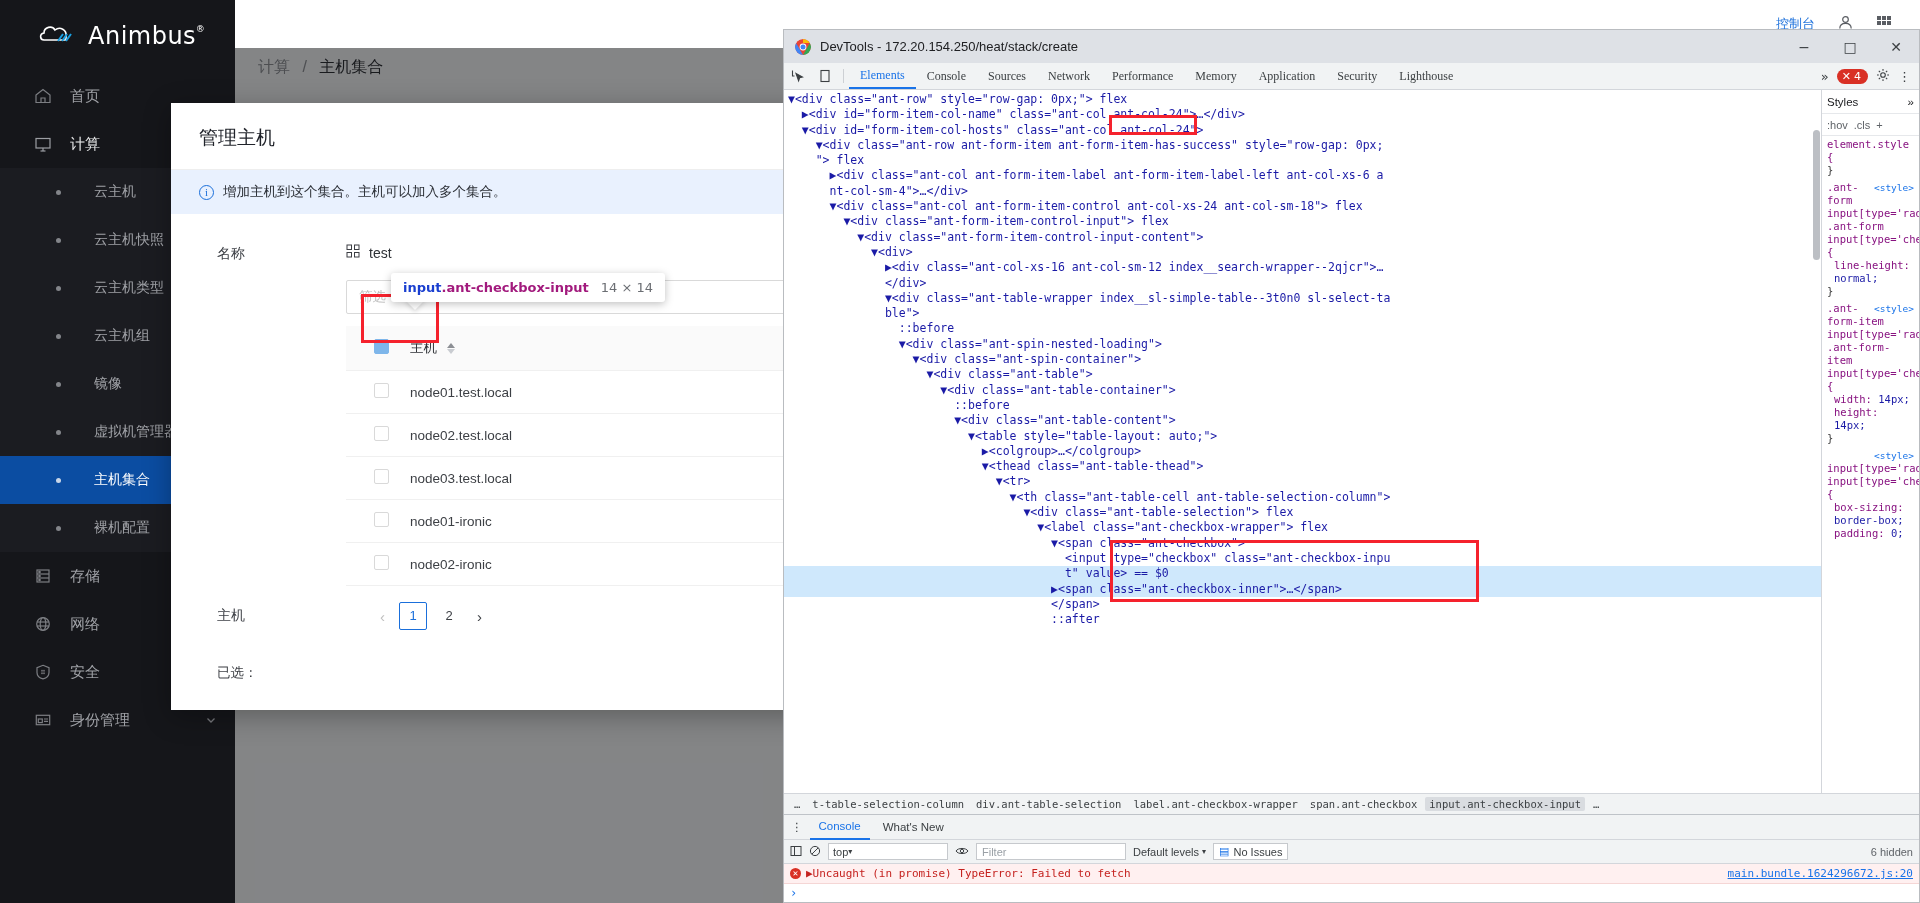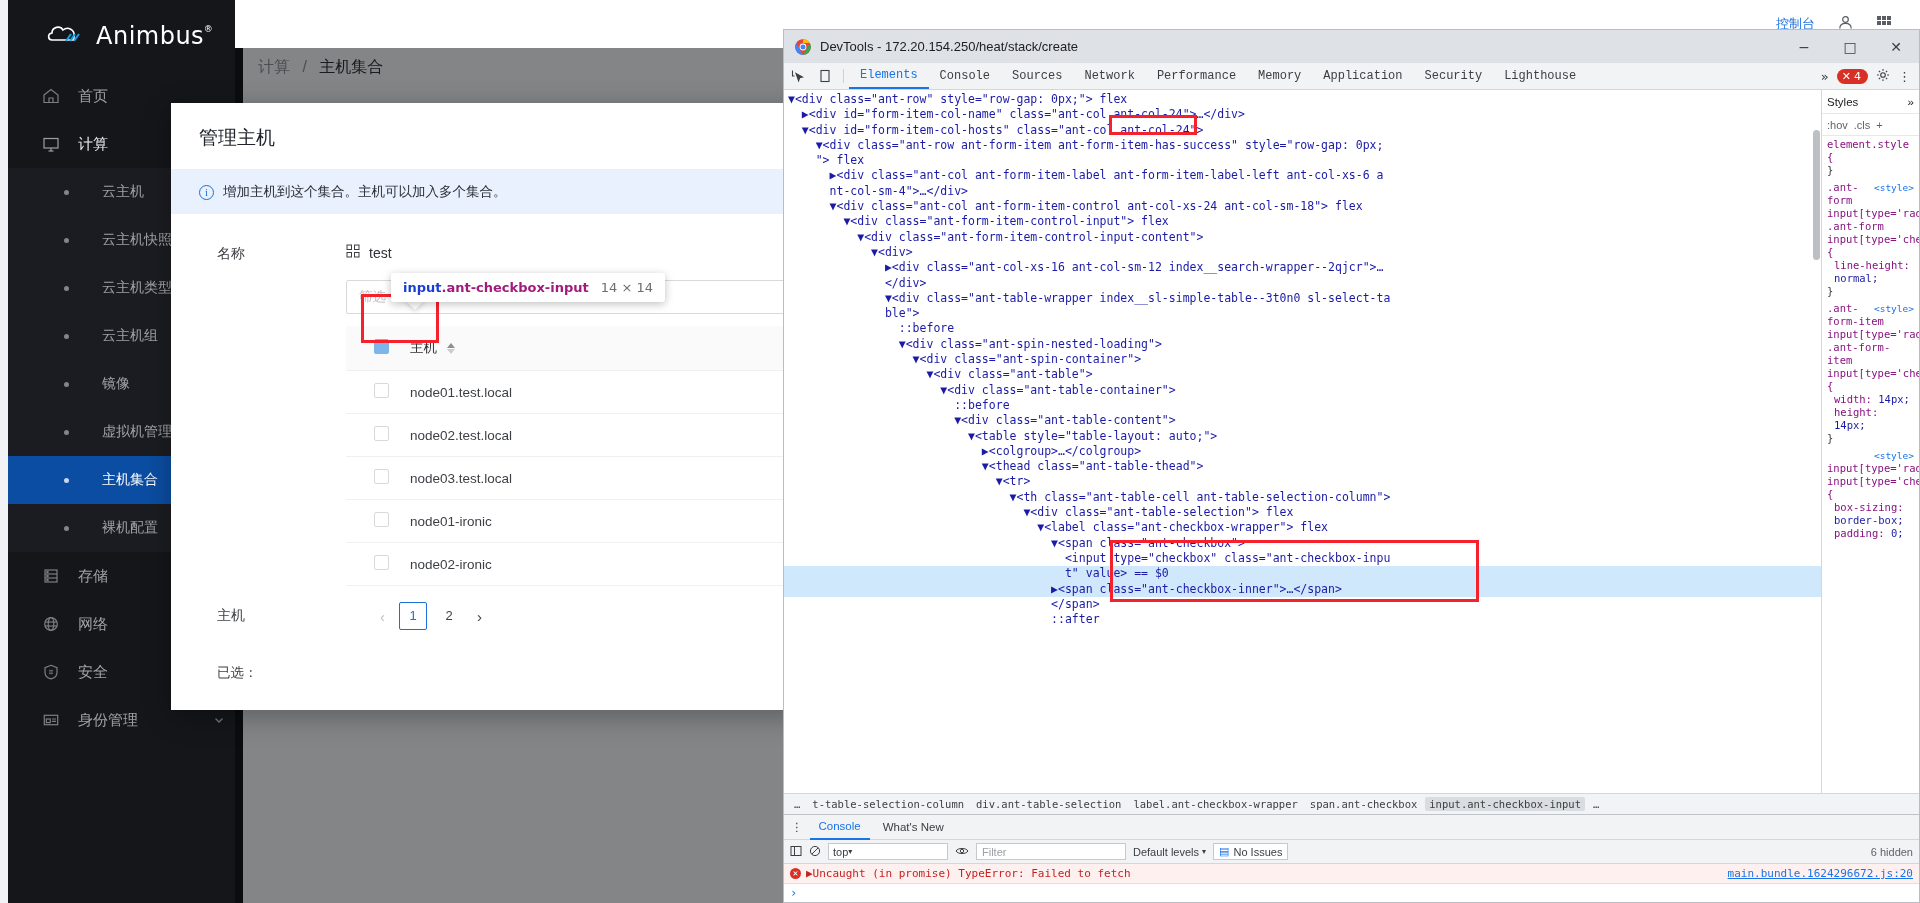--- a/index.html
+++ b/index.html
@@ -8,21 +8,21 @@
     width: 1920px; height: 903px;
     overflow: hidden;
     font-family: "Liberation Sans", sans-serif;
     background: #f0f2f5;
   }
 
   
   #app-root { position: absolute; inset: 0; background: #f0f2f5; }
 
   .sidebar {
-    position: absolute; left: 8px; top: 0; width: 235px; height: 903px;
+    position: absolute; left: 0; top: 0; width: 235px; height: 903px;
     background: #15161a; color: #9a9ca1;
   }
   .brand {
     height: 72px; display: flex; align-items: center; gap: 10px;
     padding-left: 38px;
   }
   .brand-mark { width: 40px; height: 28px; position: relative; }
   .brand-text {
     color: #ffffff; font-size: 24px; letter-spacing: .5px;
     font-family: "DejaVu Sans", sans-serif; position: relative;
@@ -184,21 +184,21 @@
   .chrome-logo { width: 16px; height: 16px; border-radius: 50%; position: relative; overflow: hidden; }
 
   .dt-tabbar {
     height: 27px; background: #f1f3f4; border-bottom: 1px solid #d3d6db;
     display: flex; align-items: stretch; flex: 0 0 27px; font-size: 12px;
   }
   .dt-tool { width: 27px; display: flex; align-items: center; justify-content: center; cursor: pointer; }
   .dt-divider { width: 1px; background: #cdd0d4; margin: 6px 5px; }
   .dt-tab {
     padding: 12px 11px; display: flex; align-items: center; color: #3c4043;
-    cursor: pointer; font-family: Liberation Mono, monospace;
+    cursor: pointer; font-family: Liberation Serif, serif;
   }
   .dt-tab.active { color: #1a73e8; border-bottom: 2px solid #1a73e8; }
   .dt-right { margin-left: auto; display: flex; align-items: center; gap: 8px; padding-right: 8px; }
   .err-badge {
     background: #d93025; color: #fff; border-radius: 9px;
     font-size: 11px; padding: 1px 7px 1px 5px; display: flex; align-items: center; gap: 3px;
   }
 
   .dt-main { flex: 1; display: flex; min-height: 0; }
   .dom-pane {

